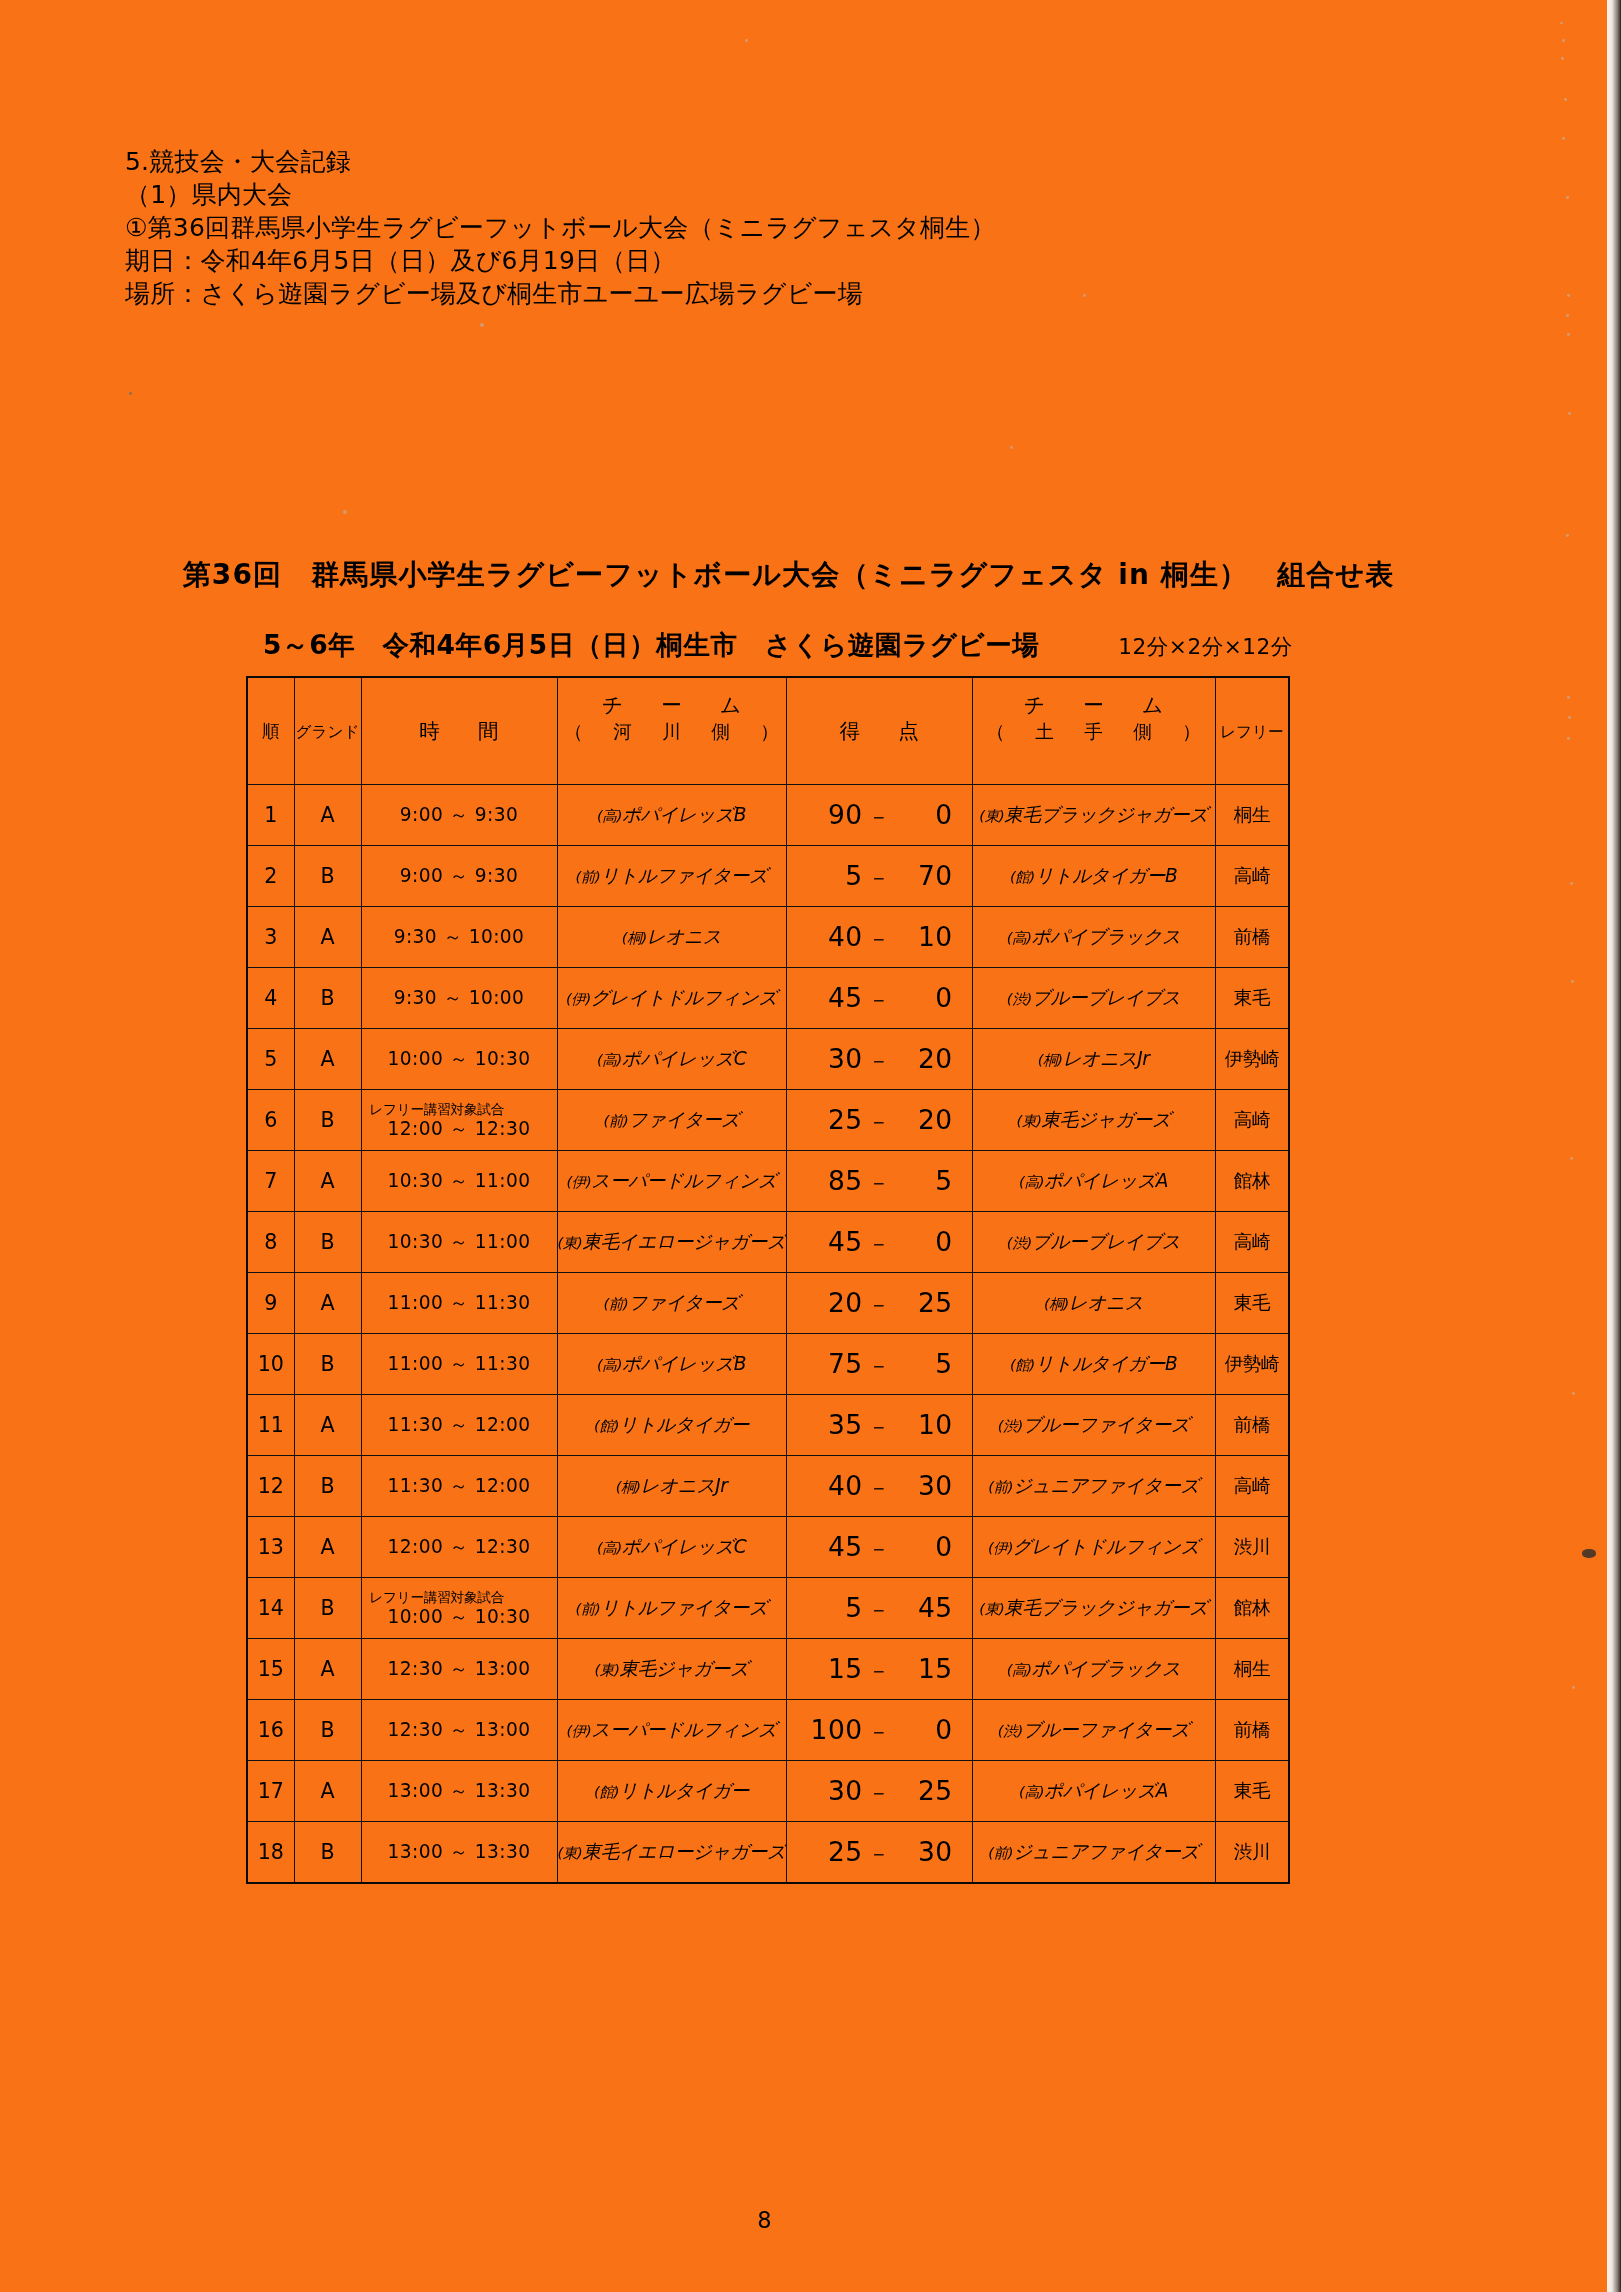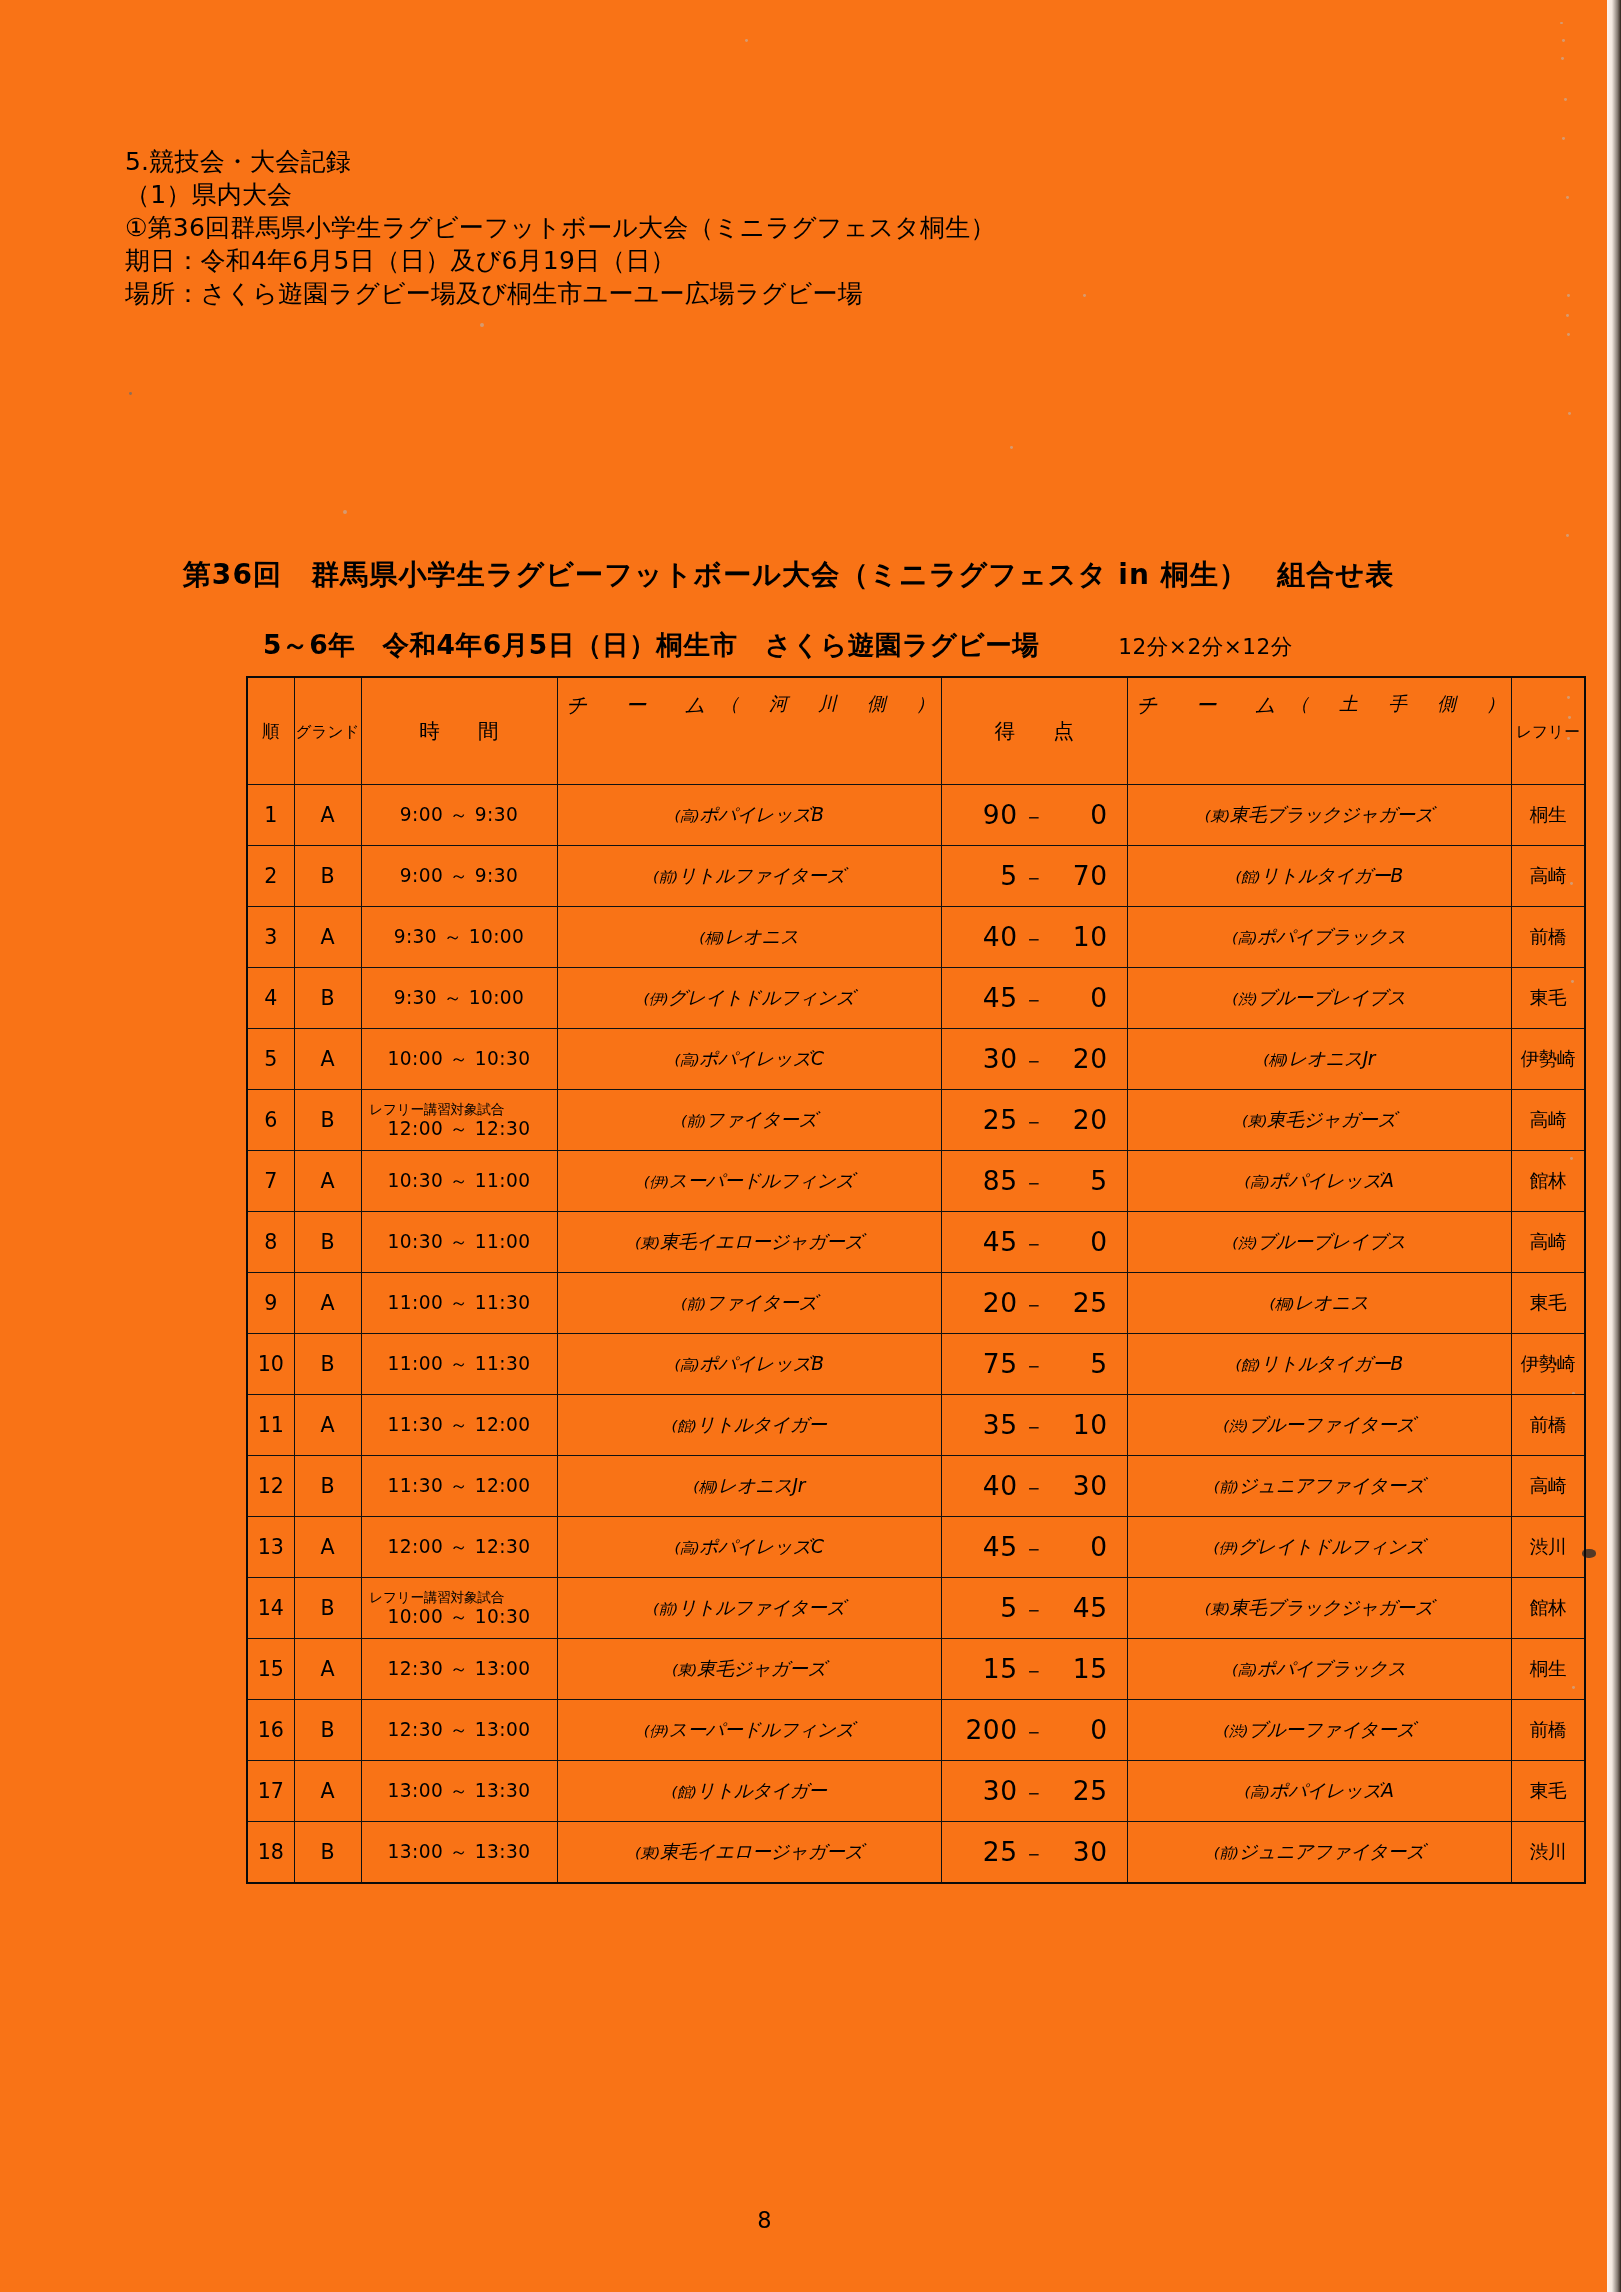--- a/index.html
+++ b/index.html
@@ -113,25 +113,24 @@
   .c-teamA { width: 227px; }
   .c-score { width: 186px; }
   .c-teamB { width: 243px; }
   .c-ref   { width: 74px; }
 
   thead th { height: 106px; }
   tbody tr { height: 61px; }
 
   .th-stack {
     display: flex;
-    flex-direction: row;
+    flex-direction: column;
     justify-content: flex-start;
     height: 86px;
     padding-top: 5.9px;
-    font-style: italic;
   }
   .th-stack .t1 {
     font-size: 20.6px;
     letter-spacing: 8.8px;
     padding-left: 8.8px;
   }
   .th-stack .t2 {
     font-size: 18.6px;
     letter-spacing: 5.9px;
     padding-left: 5.9px;
@@ -415,21 +414,21 @@
             <td class="cell-team"><span><span class="pref">(東)</span>東毛ジャガーズ</span></td>
             <td class="cell-score"><span class="sl">15</span><span class="sd">－</span><span class="sr">15</span></td>
             <td class="cell-team"><span><span class="pref">(高)</span>ポパイブラックス</span></td>
             <td class="cell-ref"><span>桐生</span></td>
           </tr>
           <tr>
             <td class="cell-no"><span>16</span></td>
             <td class="cell-gr"><span>B</span></td>
             <td class="cell-time"><span class="tw">12:30 ～ 13:00</span></td>
             <td class="cell-team"><span><span class="pref">(伊)</span>スーパードルフィンズ</span></td>
-            <td class="cell-score"><span class="sl">200</span><span class="sd">－</span><span class="sr">0</span></td>
+            <td class="cell-score"><span class="sl">100</span><span class="sd">－</span><span class="sr">0</span></td>
             <td class="cell-team"><span><span class="pref">(渋)</span>ブルーファイターズ</span></td>
             <td class="cell-ref"><span>前橋</span></td>
           </tr>
           <tr>
             <td class="cell-no"><span>17</span></td>
             <td class="cell-gr"><span>A</span></td>
             <td class="cell-time"><span class="tw">13:00 ～ 13:30</span></td>
             <td class="cell-team"><span><span class="pref">(館)</span>リトルタイガー</span></td>
             <td class="cell-score"><span class="sl">30</span><span class="sd">－</span><span class="sr">25</span></td>
             <td class="cell-team"><span><span class="pref">(高)</span>ポパイレッズA</span></td>

